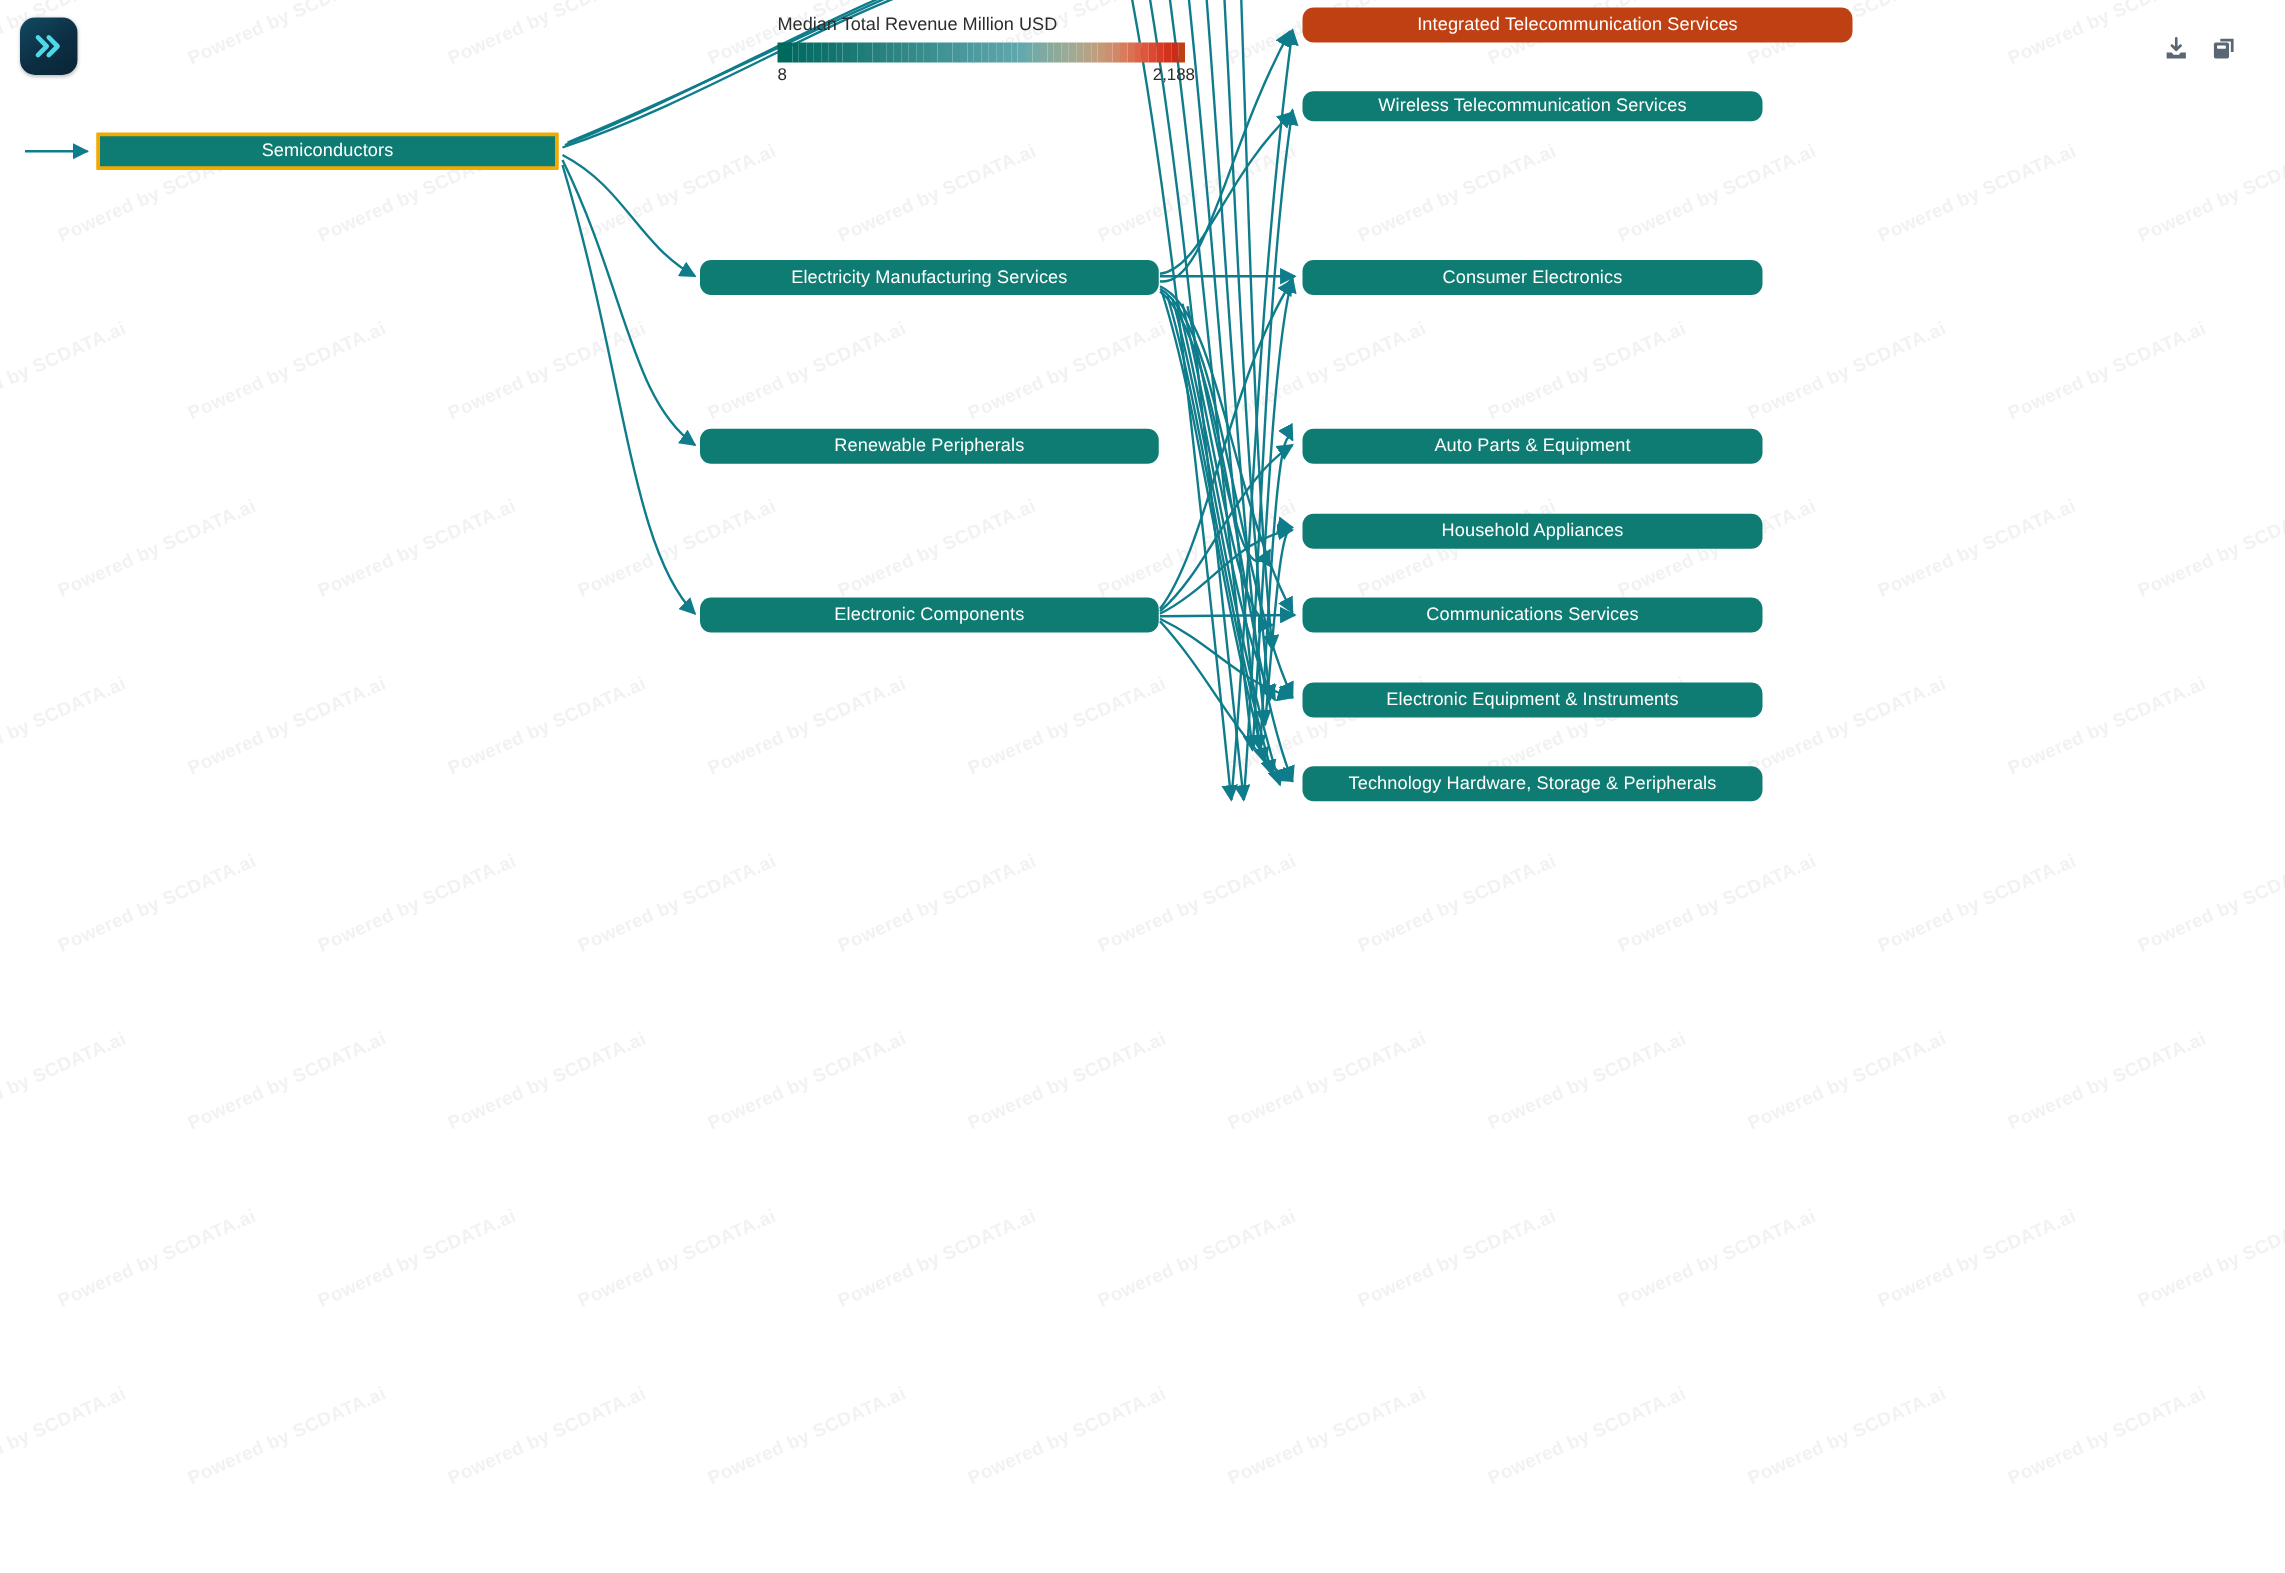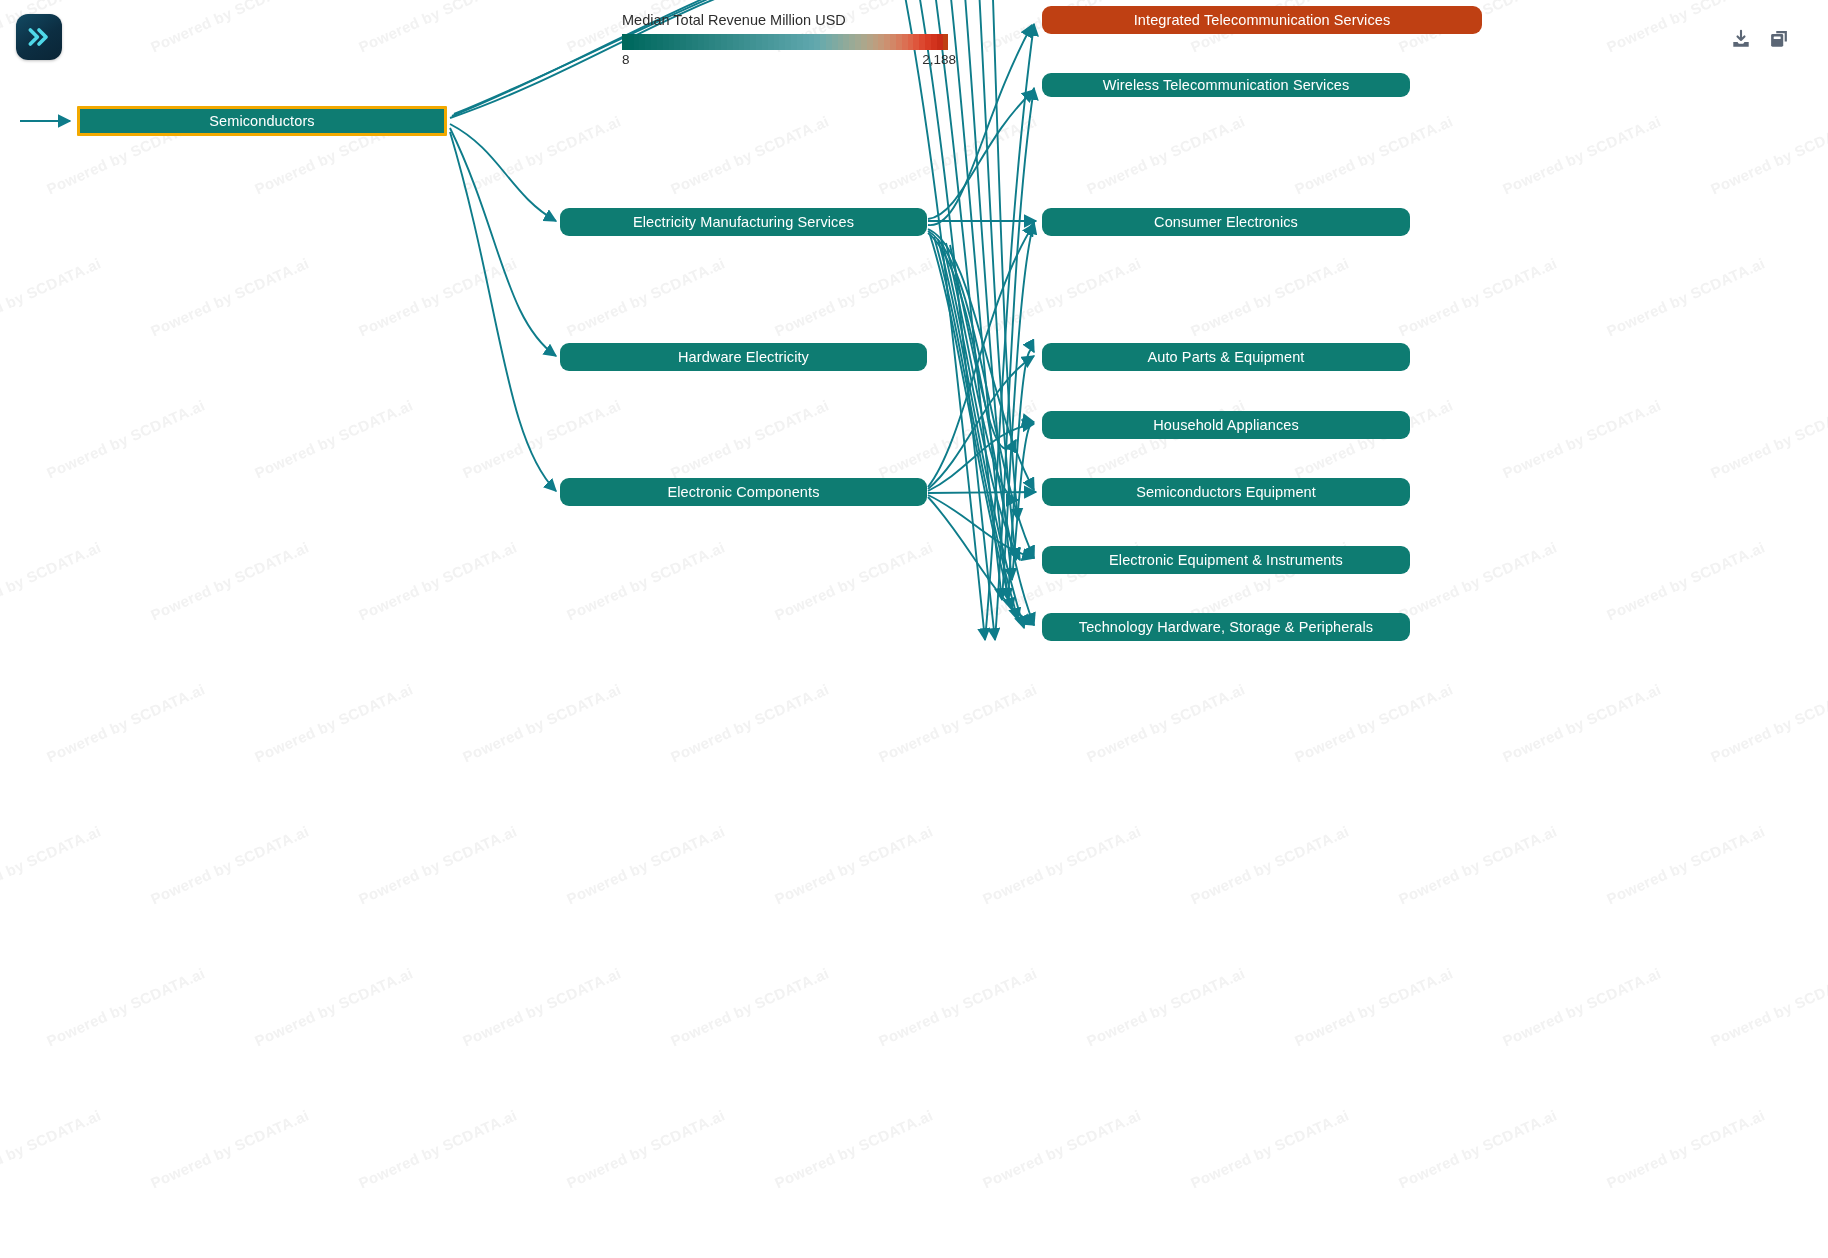--- a/index.html
+++ b/index.html
@@ -273,42 +273,42 @@
   </svg>
 
   <div id="nodes">
       <div class="node selected" style="left: 77px; top: 106px; width: 370px; height: 30px; background: rgb(14, 124, 114);">
         <span>Semiconductors</span>
       </div>
       <div class="node" style="left: 560px; top: 208px; width: 367px; height: 28px; background: rgb(14, 124, 114);">
         <span>Electricity Manufacturing Services</span>
       </div>
       <div class="node" style="left: 560px; top: 343px; width: 367px; height: 28px; background: rgb(14, 124, 114);">
-        <span>Hardware Electricity</span>
+        <span>Renewable Peripherals</span>
       </div>
       <div class="node" style="left: 560px; top: 478px; width: 367px; height: 28px; background: rgb(14, 124, 114);">
         <span>Electronic Components</span>
       </div>
       <div class="node" style="left: 1042px; top: 6px; width: 440px; height: 28px; background: rgb(191, 64, 19);">
         <span>Integrated Telecommunication Services</span>
       </div>
       <div class="node" style="left: 1042px; top: 73px; width: 368px; height: 24px; background: rgb(14, 124, 114);">
         <span>Wireless Telecommunication Services</span>
       </div>
       <div class="node" style="left: 1042px; top: 208px; width: 368px; height: 28px; background: rgb(14, 124, 114);">
         <span>Consumer Electronics</span>
       </div>
       <div class="node" style="left: 1042px; top: 343px; width: 368px; height: 28px; background: rgb(14, 124, 114);">
         <span>Auto Parts &amp; Equipment</span>
       </div>
       <div class="node" style="left: 1042px; top: 411px; width: 368px; height: 28px; background: rgb(14, 124, 114);">
         <span>Household Appliances</span>
       </div>
       <div class="node" style="left: 1042px; top: 478px; width: 368px; height: 28px; background: rgb(14, 124, 114);">
-        <span>Semiconductors Equipment</span>
+        <span>Communications Services</span>
       </div>
       <div class="node" style="left: 1042px; top: 613px; width: 368px; height: 28px; background: rgb(14, 124, 114);">
         <span>Technology Hardware, Storage &amp; Peripherals</span>
       </div>
       <div class="node" style="left: 1042px; top: 546px; width: 368px; height: 28px; background: rgb(14, 124, 114);">
         <span>Electronic Equipment &amp; Instruments</span>
       </div>
     </div>
 
   <div id="legend">

